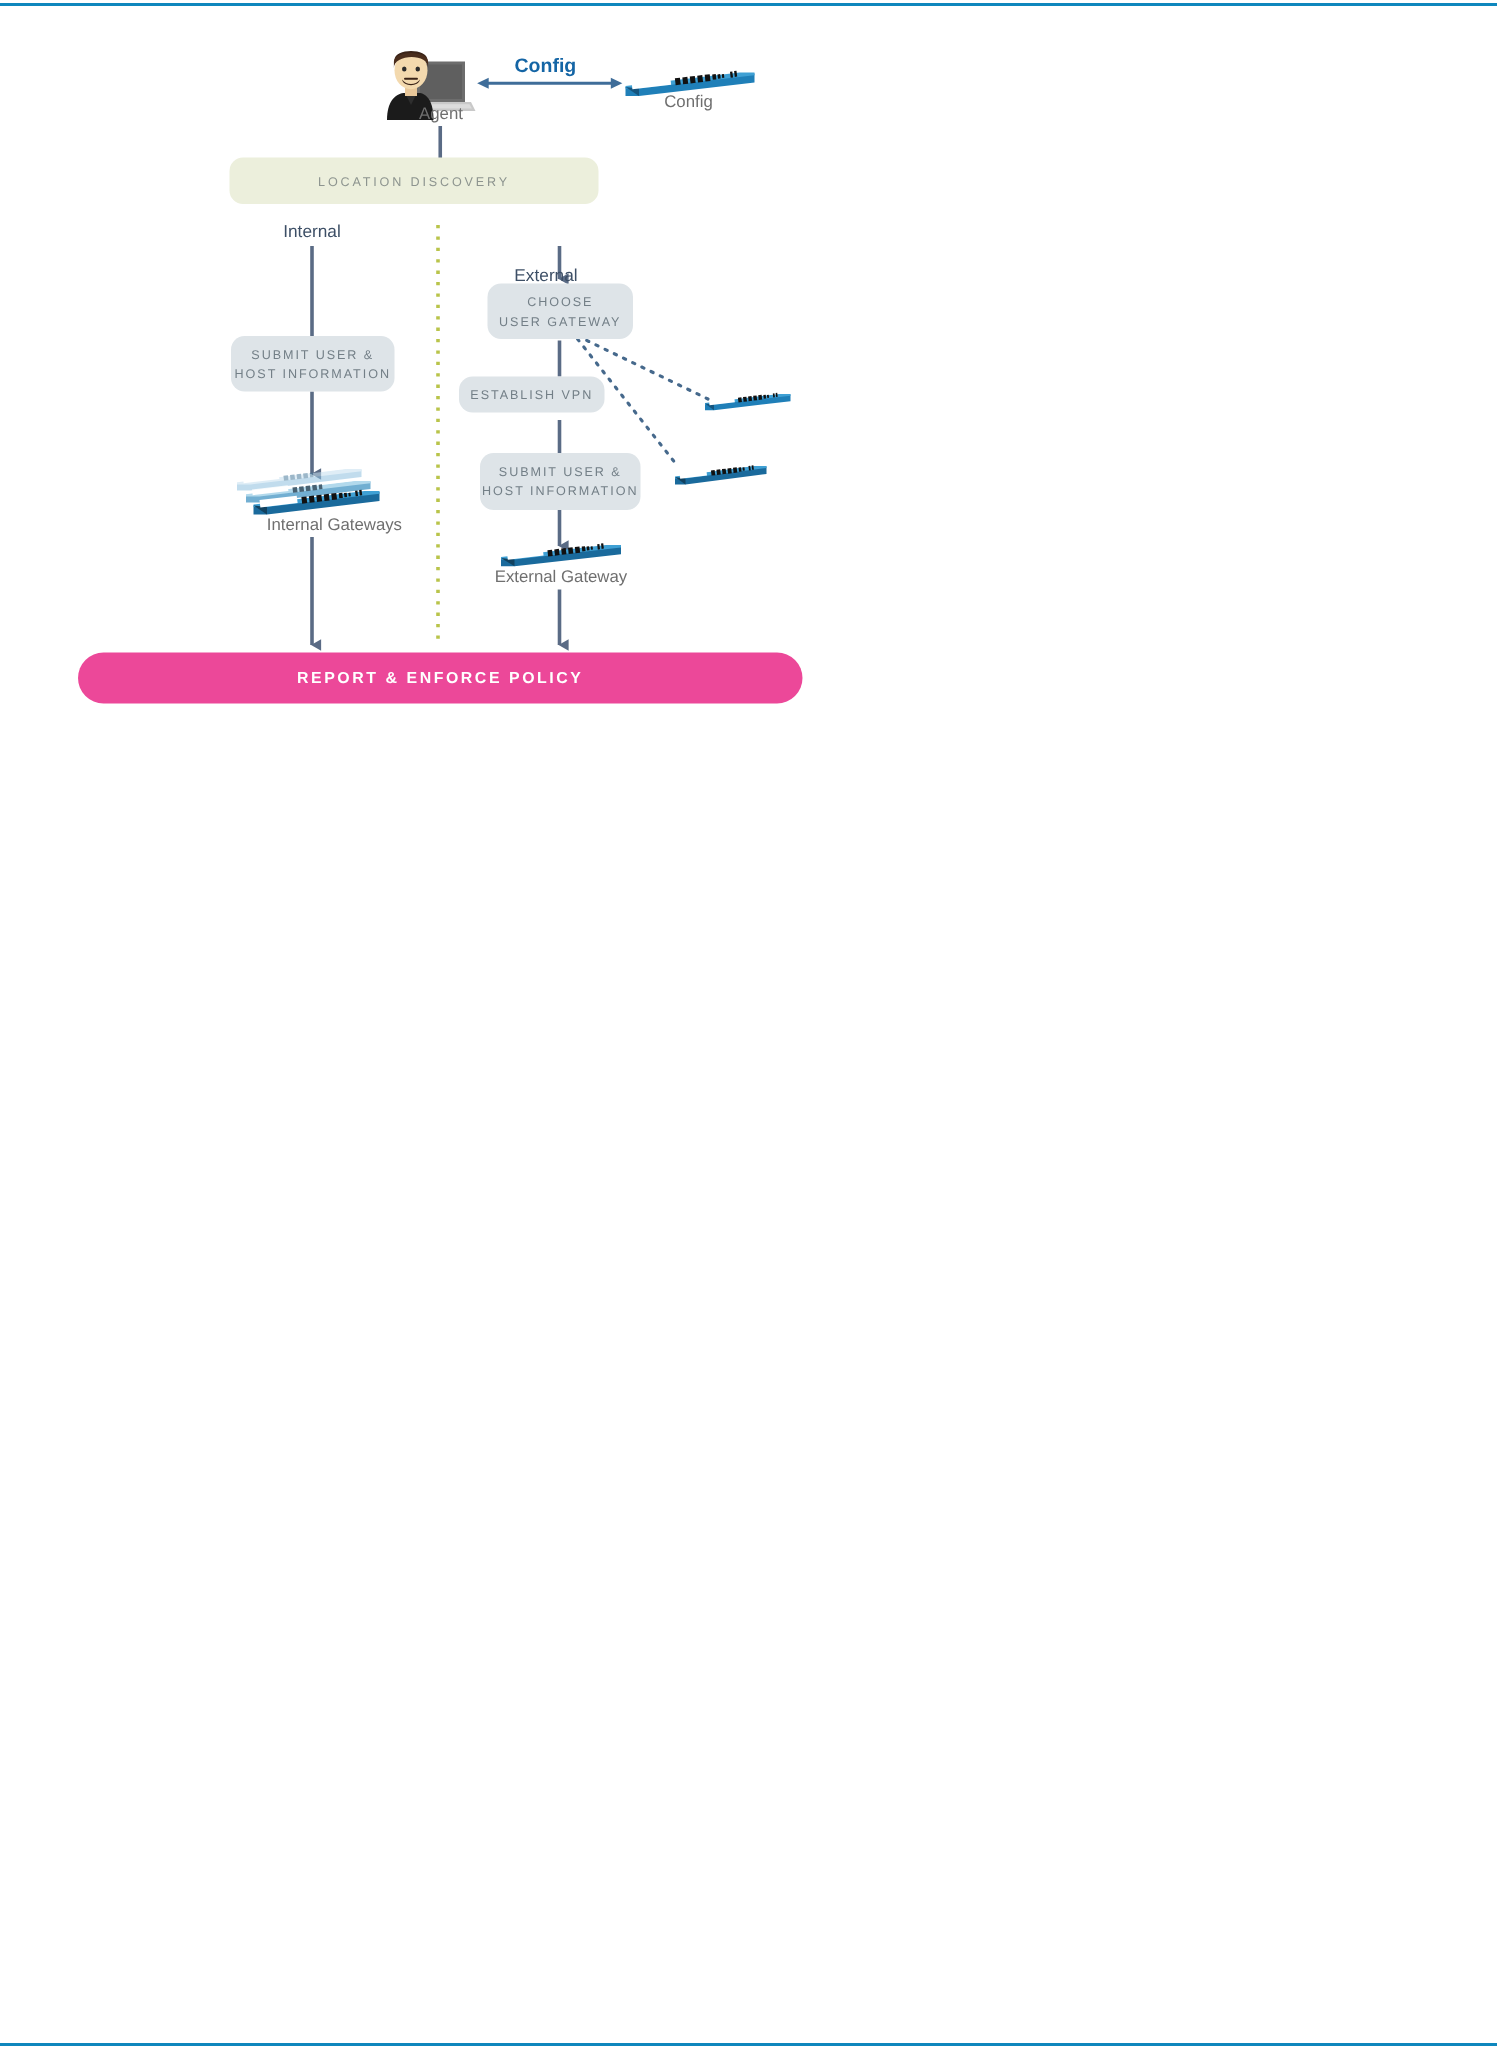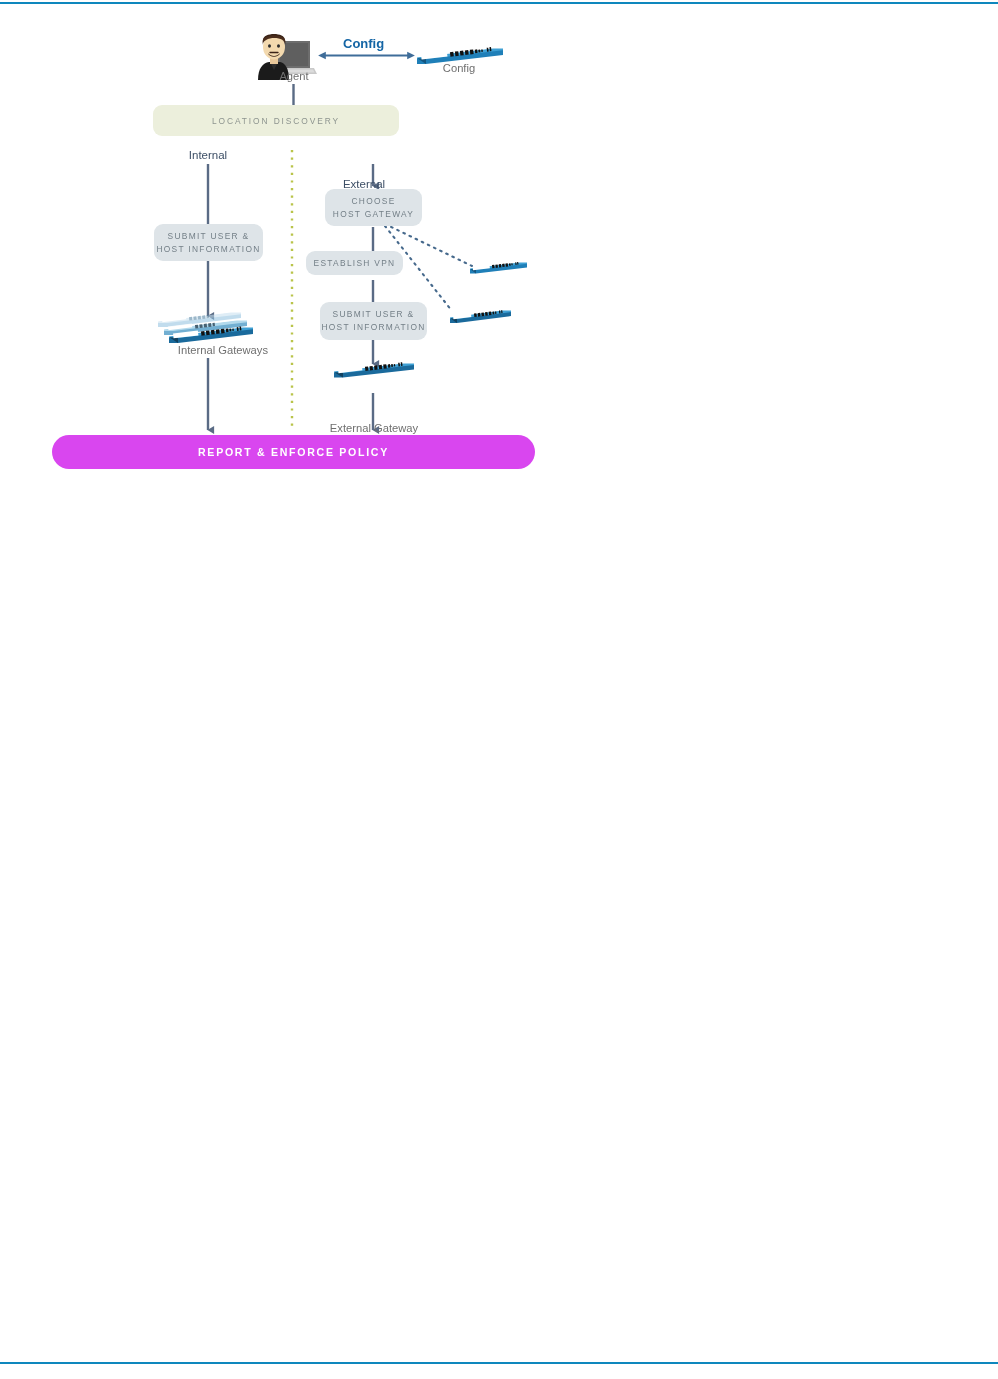--- a/index.html
+++ b/index.html
@@ -61,21 +61,21 @@
     border-radius: 9px;
     display: flex;
     align-items: center;
     justify-content: center;
     color: #8d948f;
     font-size: 8.4px;
     letter-spacing: 1.9px;
     font-weight: 400;
   }
   .policy-bar {
-    background: #d946ef;
+    background: #ec4899;
     border-radius: 22px;
     display: flex;
     align-items: center;
     justify-content: center;
     color: #ffffff;
     font-size: 10.6px;
     font-weight: bold;
     letter-spacing: 1.7px;
   }
 
@@ -260,21 +260,21 @@
         <rect x="77.4" y="22.4" width="1.4" height="2.3"></rect>
         <rect x="82" y="21.4" width="1.6" height="3.8"></rect>
         <rect x="84.8" y="21.2" width="1.6" height="3.8"></rect>
       </g>
     </svg>
   </div>
   <div class="device-label" style="left:148px; top:344px; width:120px;text-align:right;">Internal Gateways</div>
 
   <div class="node proc-box" style="left:325px; top:189px; width:97px; height:37px;">
     <span style="white-space:pre-line;">CHOOSE
-HOST GATEWAY</span>
+USER GATEWAY</span>
   </div>
 
   <div class="node proc-box" style="left:306px; top:251px; width:97px; height:24px;">
     <span style="white-space:pre-line;">ESTABLISH VPN</span>
   </div>
 
   <div class="node proc-box" style="left:320px; top:302px; width:107px; height:38px;">
     <span style="white-space:pre-line;">SUBMIT USER &amp;
 HOST INFORMATION</span>
   </div>
@@ -332,17 +332,17 @@
         <rect x="46.8" y="8.8" width="3.1" height="4.2"></rect>
         <rect x="51.4" y="8.8" width="3.1" height="4.2"></rect>
         <rect x="56" y="9.1" width="2.2" height="3.3"></rect>
         <rect x="59.2" y="9.4" width="1.7" height="2.7"></rect>
         <rect x="61.9" y="9.7" width="1.3" height="2.2"></rect>
         <rect x="66.4" y="8.8" width="1.5" height="3.6"></rect>
         <rect x="69" y="8.6" width="1.5" height="3.6"></rect>
       </g>
     </svg>
   </div>
-  <div class="device-label" style="left:314px; top:379px; width:120px;margin-top:43px;">External Gateway</div>
+  <div class="device-label" style="left:314px; top:379px; width:120px;">External Gateway</div>
 
   <div class="node policy-bar" style="left:52px; top:435px; width:483px; height:34px;">REPORT &amp; ENFORCE POLICY</div>
 
 </div>
 
 </body></html>

